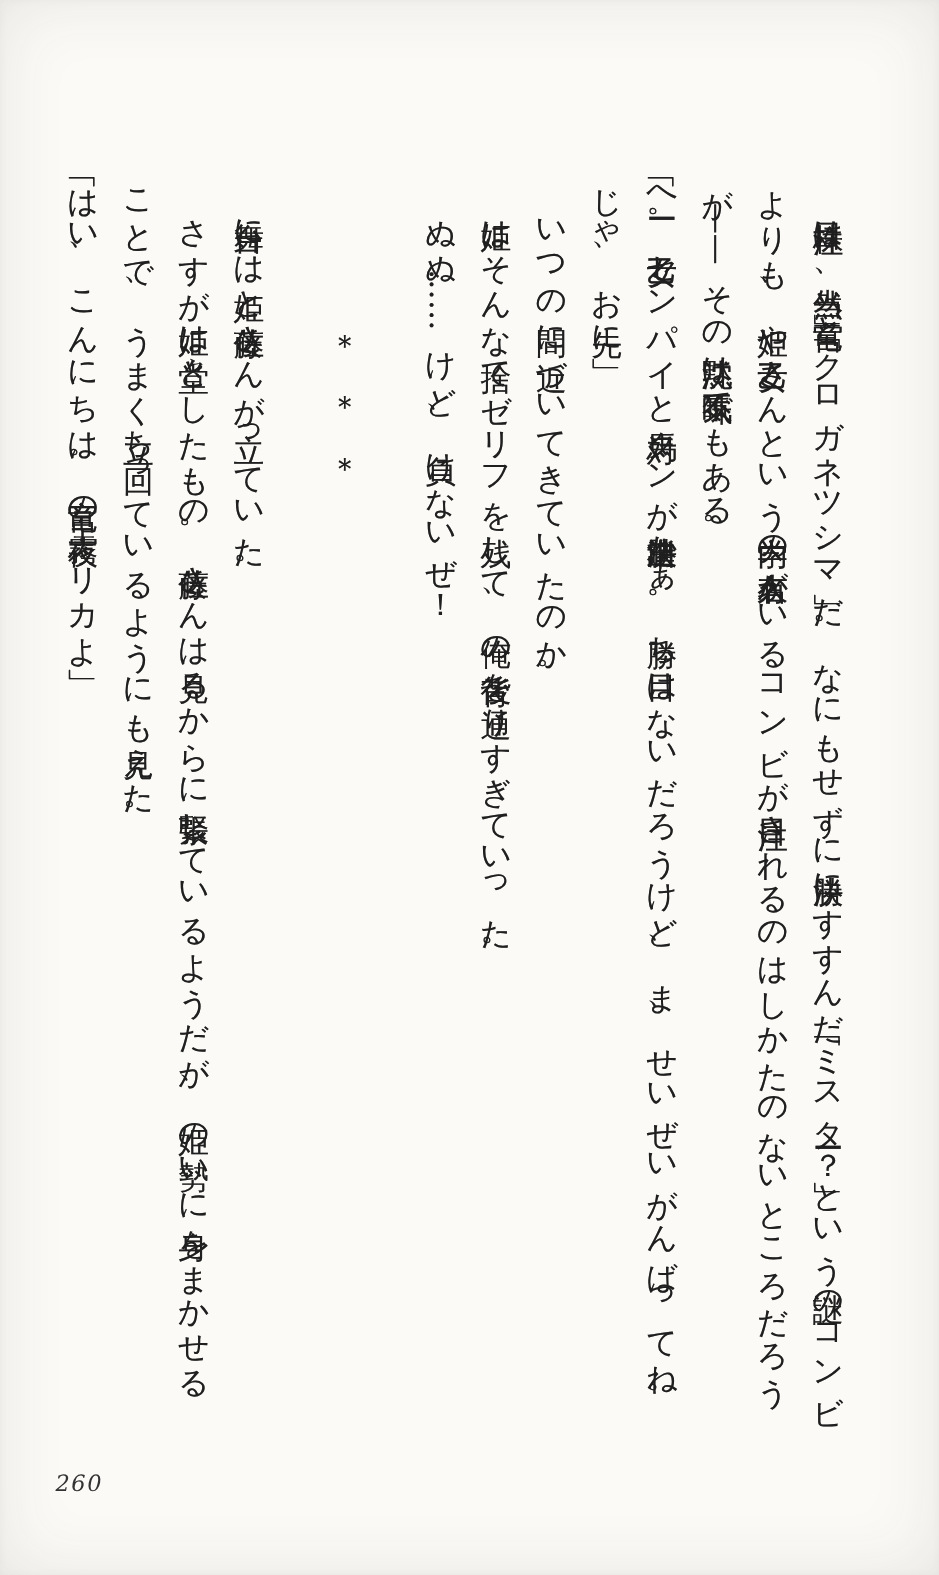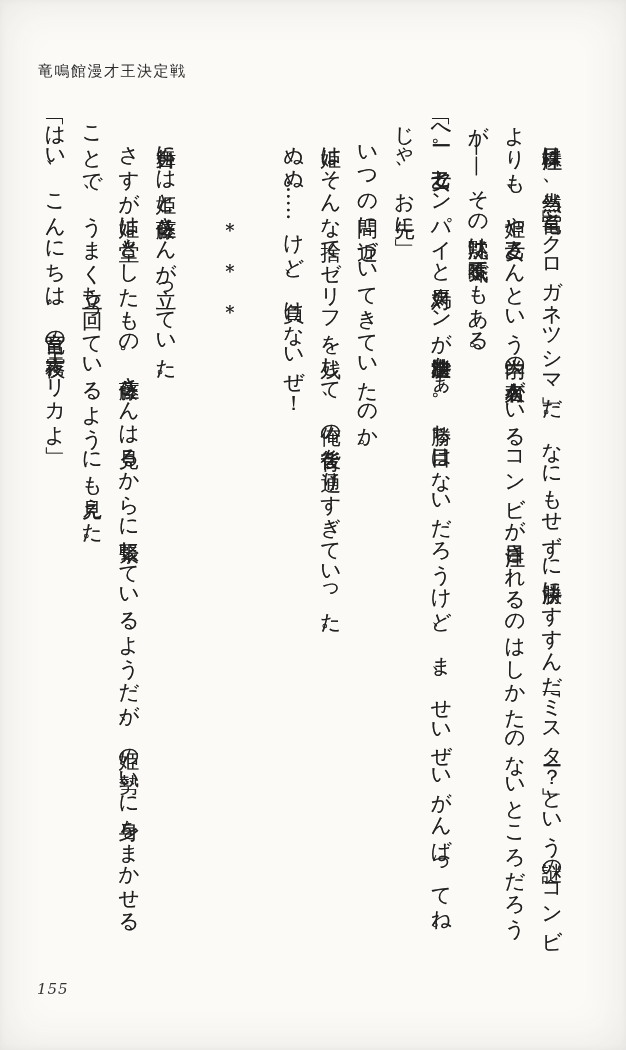--- a/index.html
+++ b/index.html
@@ -70,29 +70,28 @@
     font-style: italic;
     letter-spacing: 1px;
     color: #333333;
   }
 </style>
 </head>
 <body>
 
 <div class="page">
 
-  <div class="running-header">竜鳴館漫才王決定戦</div>
 
   <div class="text-body">
     <p class="para">　注目株は、当然、「竜宮」と「クロガネツシマ」だ。なにもせずに決勝にすすんだ「ミスター？」という謎のコンビよりも、姫や乙女さんという学内の有名人がいるコンビが注目されるのはしかたのないところだろうが——その沈黙は不気味でもある。</p>
     <p class="para">「へー。乙女センパイと対馬クンが決勝進出かぁ。勝ち目はないだろうけど、ま、せいぜいがんばってね。じゃ、お先に」</p>
     <p class="para">　いつの間に近づいてきていたのか。</p>
     <p class="para">　姫はそんな捨てゼリフを残して、俺の背後を通りすぎていった。</p>
     <p class="para">　ぬぬ……けど、負けないぜ！</p>
     <p class="separator">＊　＊　＊</p>
     <p class="para">　舞台には姫と佐藤さんが立っていた。</p>
     <p class="para">　さすが姫は堂々としたもの。佐藤さんは見るからに緊張しているようだが、姫の勢いに身をまかせることで、うまく立ち回っているようにも見えた。</p>
     <p class="para">「はい、こんにちは。竜宮の霧夜エリカよ」</p>
   </div>
 
-  <div class="page-number">155</div>
+  <div class="page-number">260</div>
 
 </div>
 
 </body></html>

